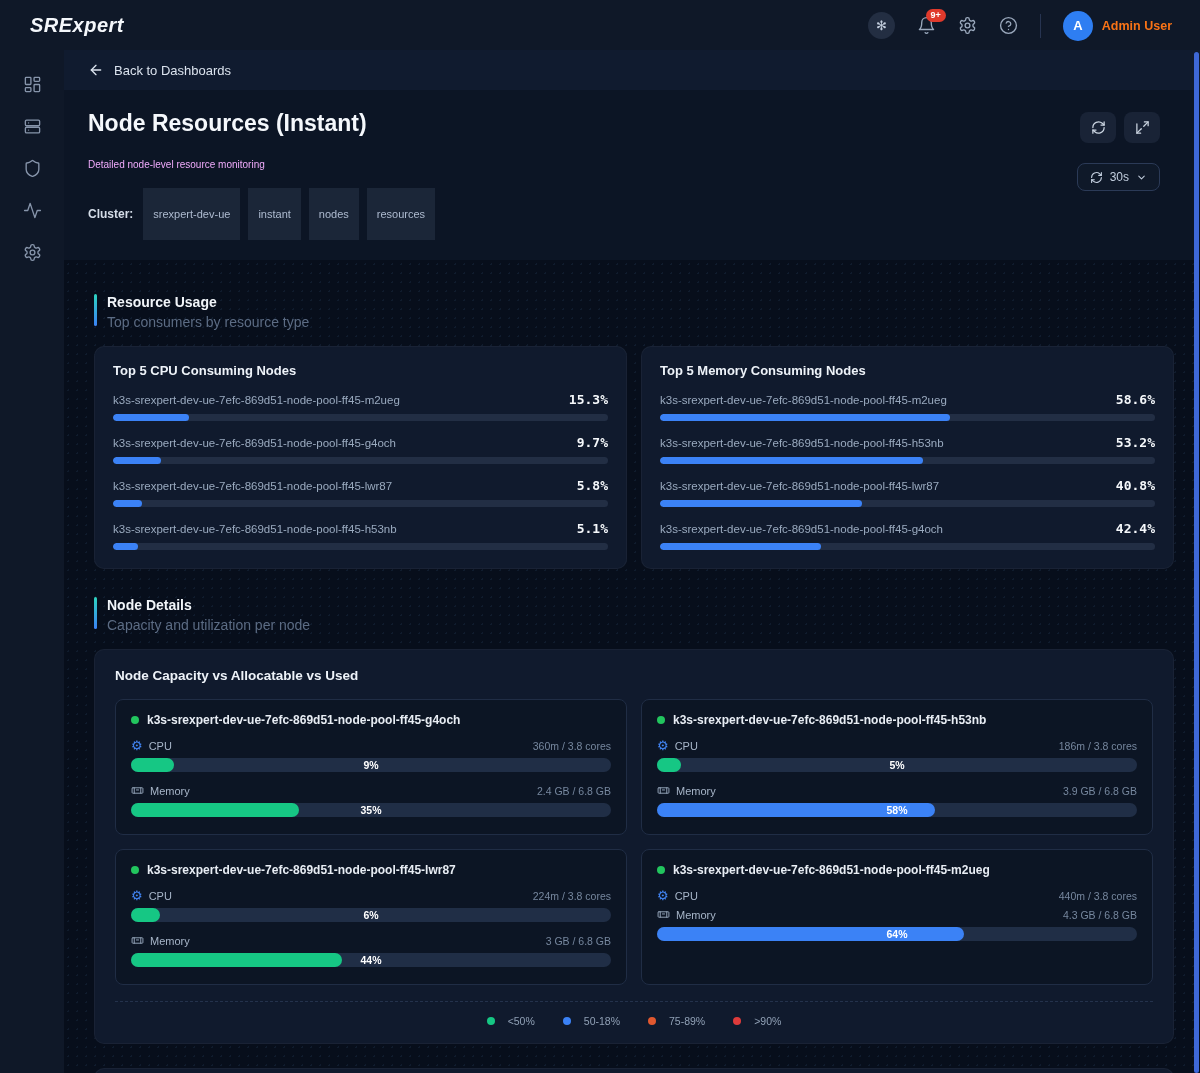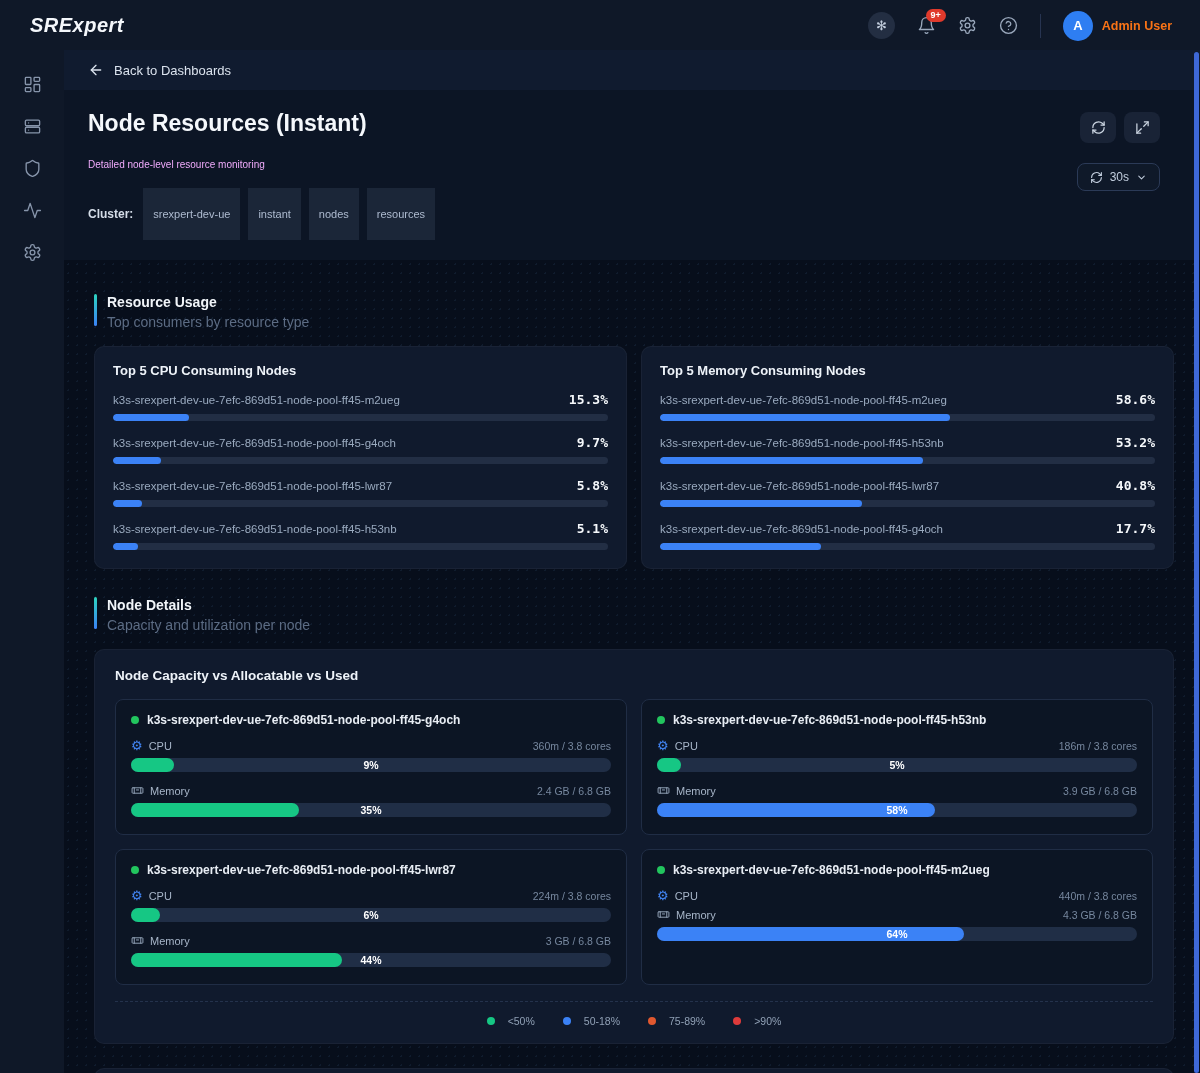--- a/index.html
+++ b/index.html
@@ -325,21 +325,21 @@
                 <span class="top-item-name">k3s-srexpert-dev-ue-7efc-869d51-node-pool-ff45-lwr87</span>
                 <span class="top-item-val">40.8%</span>
               </div>
               <div class="track">
                 <div class="fill" style="width: 40.8%; background: rgb(59, 130, 246);"></div>
               </div>
             </div>
             <div class="top-item">
               <div class="top-item-row">
                 <span class="top-item-name">k3s-srexpert-dev-ue-7efc-869d51-node-pool-ff45-g4och</span>
-                <span class="top-item-val">17.7%</span>
+                <span class="top-item-val">42.4%</span>
               </div>
               <div class="track">
                 <div class="fill" style="width: 32.5%; background: rgb(59, 130, 246);"></div>
               </div>
             </div>
           </div>
       </div>
     </div>
 
     <div class="section-head" style="margin-top:28px;">

